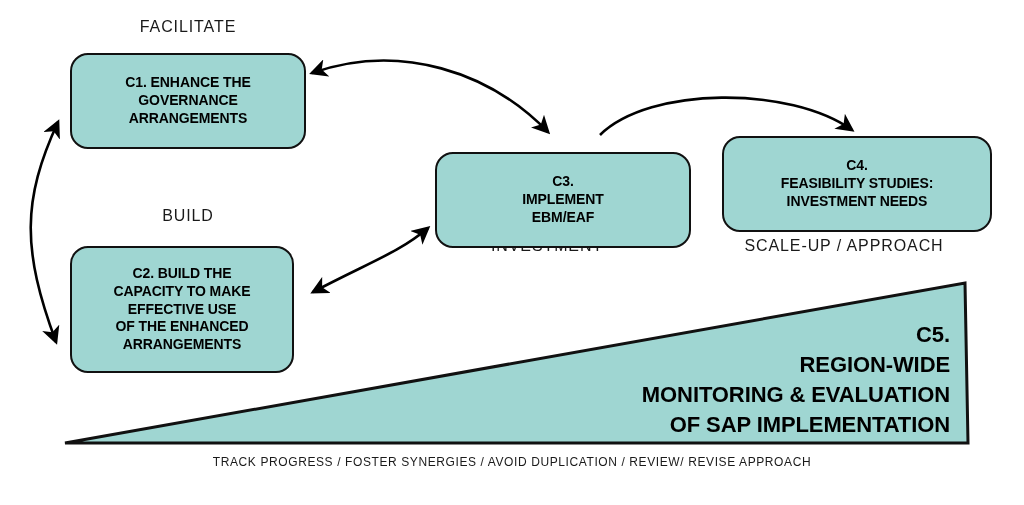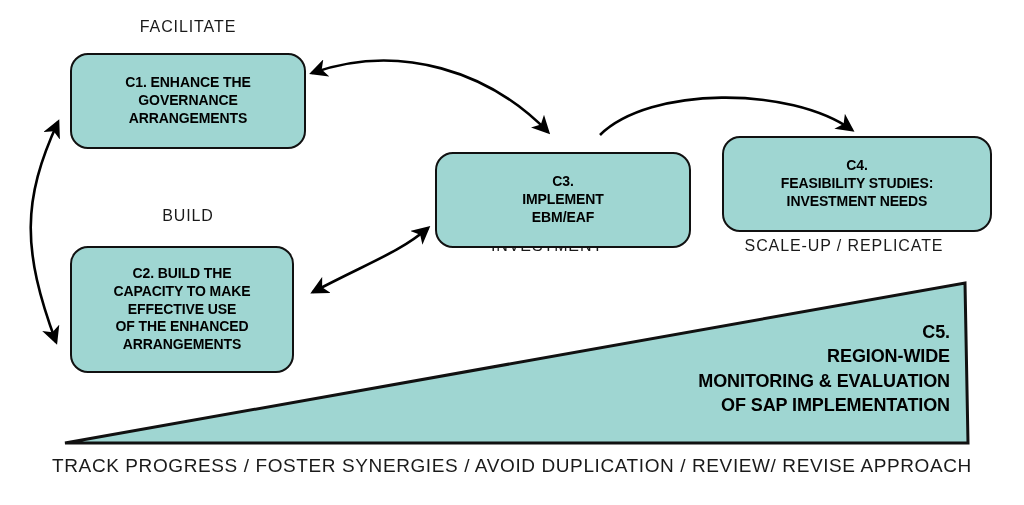--- a/index.html
+++ b/index.html
@@ -54,21 +54,21 @@
   #cap-demonstrate { left: 435px; top: 237px; width: 224px; }
   #cap-scaleup     { left: 722px; top: 237px; width: 244px; }
 
   #bottom-caption {
     position: absolute;
     left: 0;
     top: 455px;
     width: 1024px;
     text-align: center;
     color: #1a1a1a;
-    font-size: 19px;
+    font-size: 12px;
     font-weight: 400;
     letter-spacing: 0.6px;
     white-space: nowrap;
   }
 
   
   #triangle-svg {
     position: absolute;
     left: 0;
     top: 0;
@@ -77,21 +77,21 @@
     pointer-events: none;
   }
   #c5-text {
     position: absolute;
     left: 620px;
     top: 320px;
     width: 330px;
     text-align: right;
     color: #000000;
     font-weight: bold;
-    font-size: 18px;
+    font-size: 22px;
     line-height: 1.36;
     letter-spacing: -0.1px;
     white-space: pre-line;
   }
 
   
   #arrows-svg {
     position: absolute;
     left: 0;
     top: 0;
@@ -131,21 +131,21 @@
     <path class="arrow-path" d="M 312,73 C 400,42 490,72 548,132" marker-start="url(#ah)" marker-end="url(#ah)"></path>
 
     <path class="arrow-path" d="M 313,292 C 370,262 400,252 428,228" marker-start="url(#ah)" marker-end="url(#ah)"></path>
 
     <path class="arrow-path" d="M 600,135 C 650,86 790,86 852,130" marker-end="url(#ah)"></path>
   </svg>
 
   <div class="caption" id="cap-facilitate">FACILITATE</div>
   <div class="caption" id="cap-enable">BUILD</div>
   <div class="caption" id="cap-demonstrate">INVESTMENT</div>
-  <div class="caption" id="cap-scaleup">SCALE-UP  /  REPLICATE</div>
+  <div class="caption" id="cap-scaleup">SCALE-UP  /  APPROACH</div>
 
   <div class="node" id="node-c1">C1. ENHANCE THE
 GOVERNANCE
 ARRANGEMENTS</div>
   <div class="node" id="node-c2">C2. BUILD THE
 CAPACITY TO MAKE
 EFFECTIVE USE
 OF THE ENHANCED
 ARRANGEMENTS</div>
   <div class="node" id="node-c3">C3.

